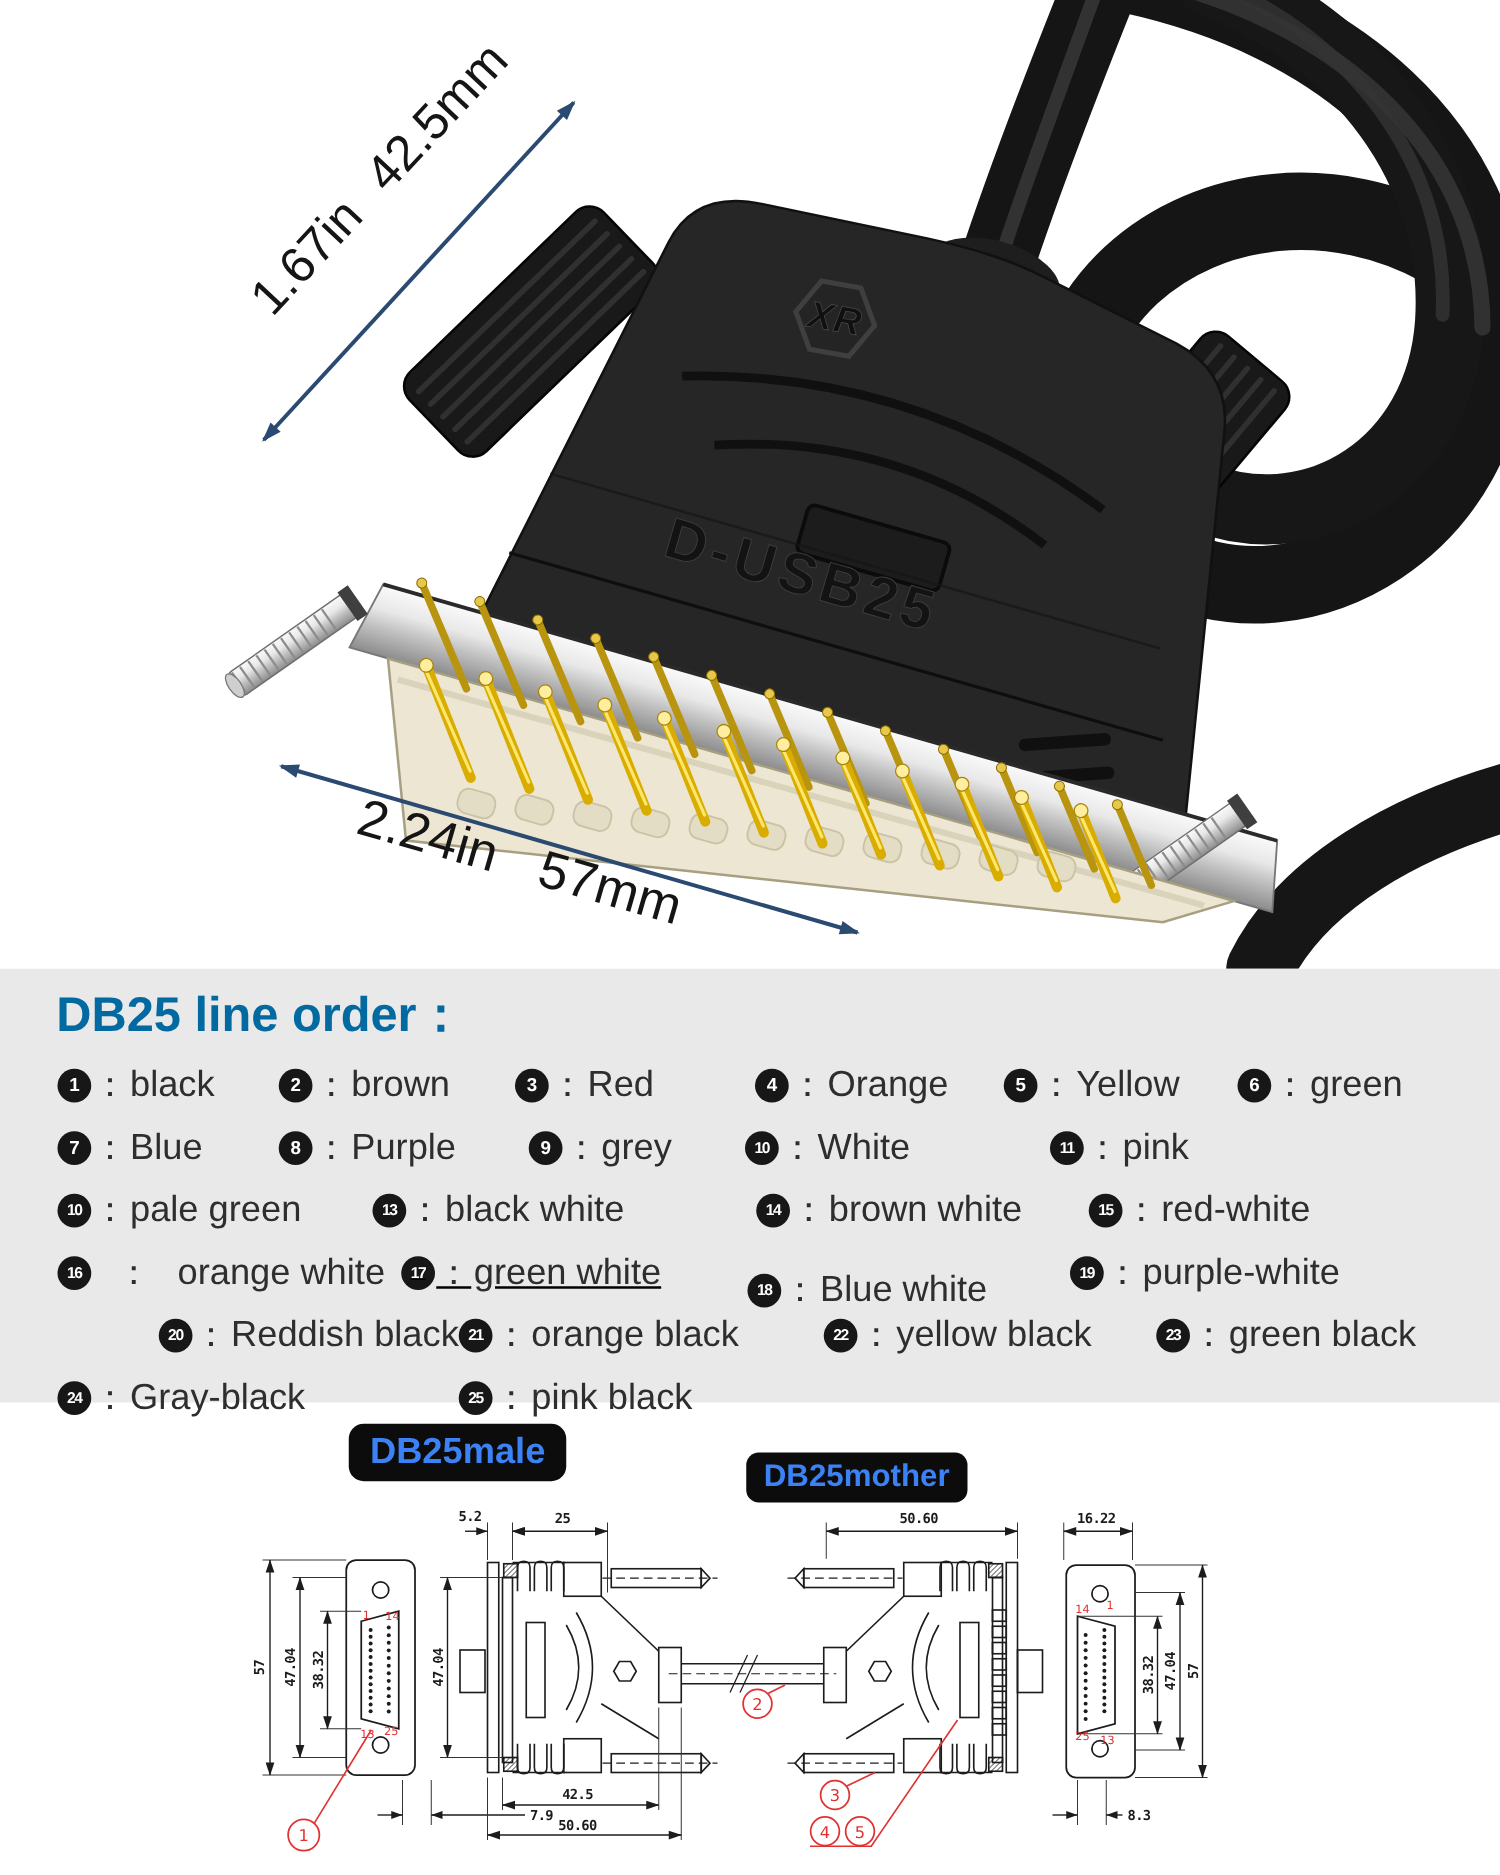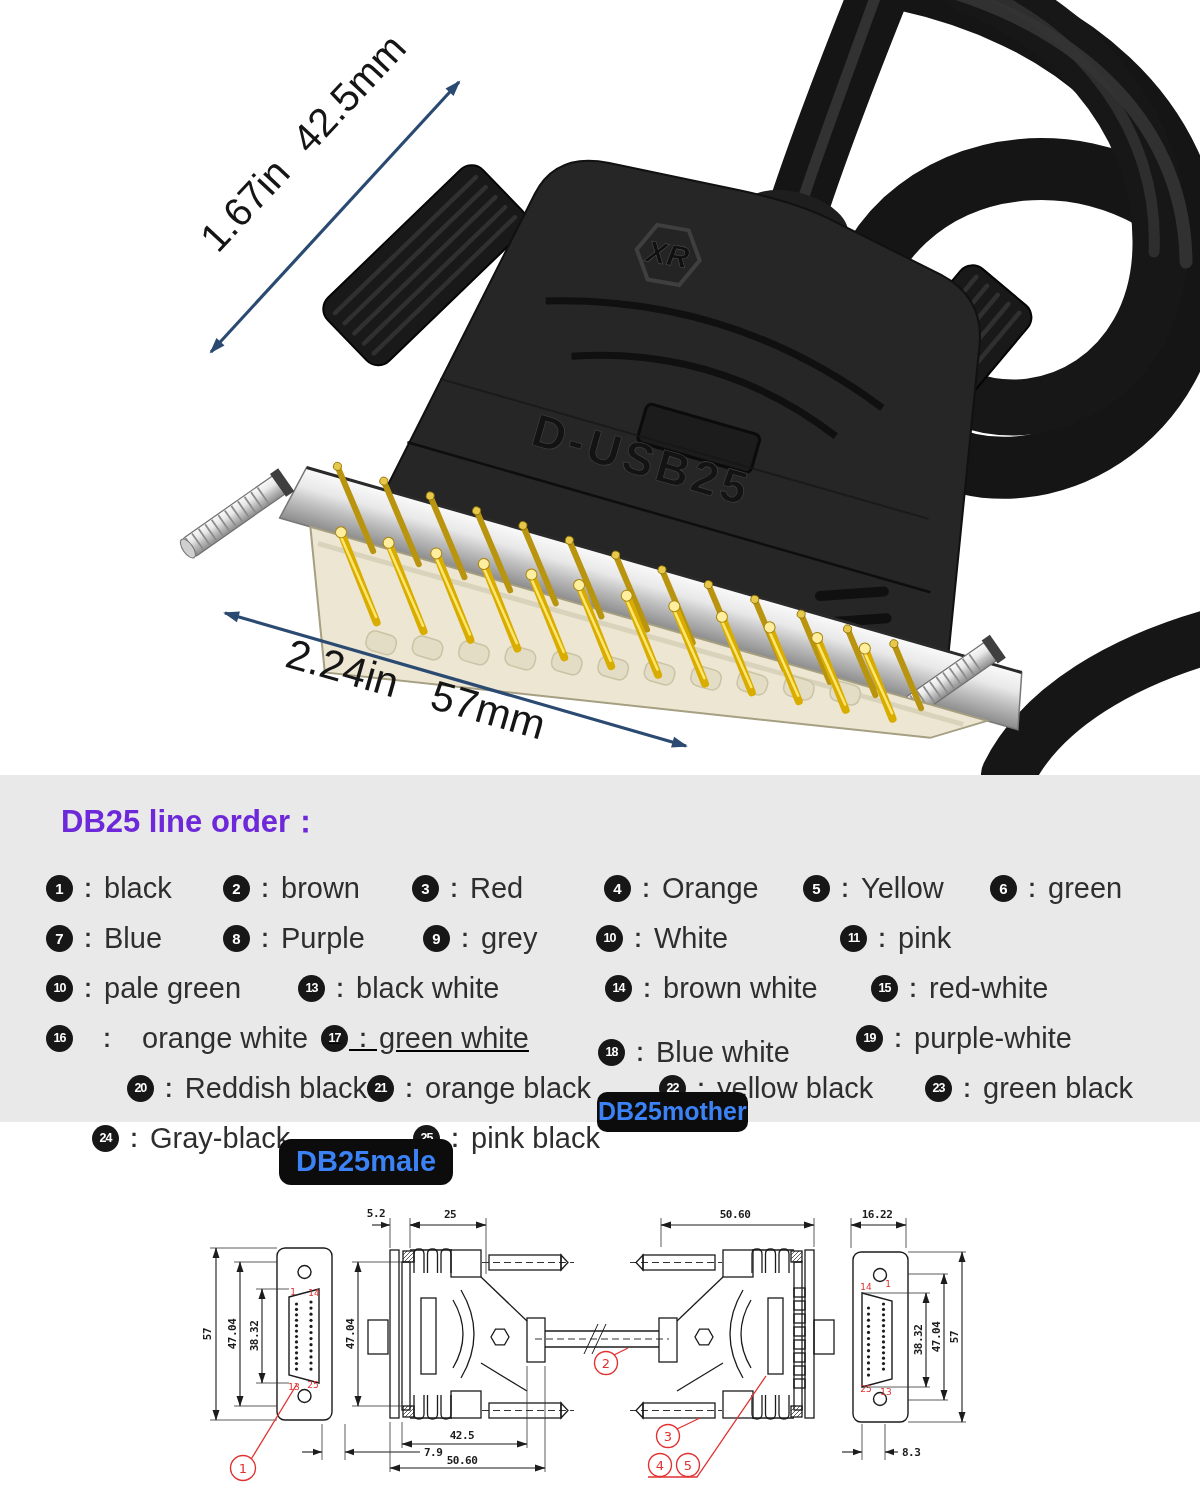--- a/index.html
+++ b/index.html
@@ -4,34 +4,34 @@
 <style>
   html,body{margin:0;padding:0;background:#fff;}
   .stage{position:relative;width:1200px;height:1500px;overflow:hidden;background:#fff;
          font-family:"Liberation Sans",sans-serif;}
   svg text{user-select:none;}
   .photo-svg{position:absolute;left:0;top:0;}
   .diag-svg{position:absolute;left:0;top:1122px;}
 
   
   .panel{position:absolute;left:0;top:775px;width:1200px;height:347px;background:#e9e9e9;}
-  .panel h2{margin:16px;padding:10px 0 4px 45px;font-size:31px;font-weight:bold;color:#6d28d9;letter-spacing:0;}
+  .panel h2{margin:0;padding:10px 0 4px 45px;font-size:39px;font-weight:bold;color:#0369a1;letter-spacing:0;}
   .lo-row{display:flex;align-items:center;height:50px;padding-left:46px;}
   .lo-item{display:inline-flex;align-items:center;flex:0 0 auto;}
   .chip{display:inline-flex;align-items:center;justify-content:center;width:27px;height:27px;
         border-radius:50%;background:#171717;color:#fff;font-size:15px;font-weight:bold;flex:0 0 auto;}
   .chip2{font-size:12.5px;letter-spacing:-1px;}
   .sep{font-size:28px;color:#2e2e2e;margin:0 2px 0 1px;}
   .lo-label{font-size:29px;color:#2e2e2e;white-space:nowrap;}
 
   
   .pill{position:absolute;background:#0c0c0c;color:#3b82f6;font-weight:bold;line-height:1;
         display:inline-block;}
   .pill-male{left:279px;top:1139px;font-size:29px;padding:8px 17px 9px;border-radius:12px;}
-  .pill-mother{left:597px;top:1092px;font-size:25px;padding:7px 1px 8px;border-radius:10px;}
+  .pill-mother{left:597px;top:1162px;font-size:25px;padding:7px 14px 8px;border-radius:10px;}
 
   .dim-t{font-family:"DejaVu Sans Mono",monospace;font-size:11px;font-weight:bold;fill:#1c1c1c;letter-spacing:-0.5px;}
   .red-t{font-family:"DejaVu Sans",sans-serif;fill:#e23131;}
   .arrow-label{font-family:"Liberation Sans",sans-serif;fill:#151515;}
 </style>
 </head>
 <body>
 
 <div class="stage">
 
@@ -359,21 +359,21 @@
             <span class="sep">：</span>
             <span class="lo-label">yellow black</span>
           </span>
           <span class="lo-item">
             <span class="chip chip2">23</span>
             <span class="sep">：</span>
             <span class="lo-label">green black</span>
           </span>
         </div>
         <div class="lo-row">
-          <span class="lo-item" style="width: 321px; margin-left: 46px;">
+          <span class="lo-item" style="width: 321px;">
             <span class="chip chip2">24</span>
             <span class="sep">：</span>
             <span class="lo-label">Gray-black</span>
           </span>
           <span class="lo-item">
             <span class="chip chip2">25</span>
             <span class="sep">：</span>
             <span class="lo-label">pink black</span>
           </span>
         </div>

